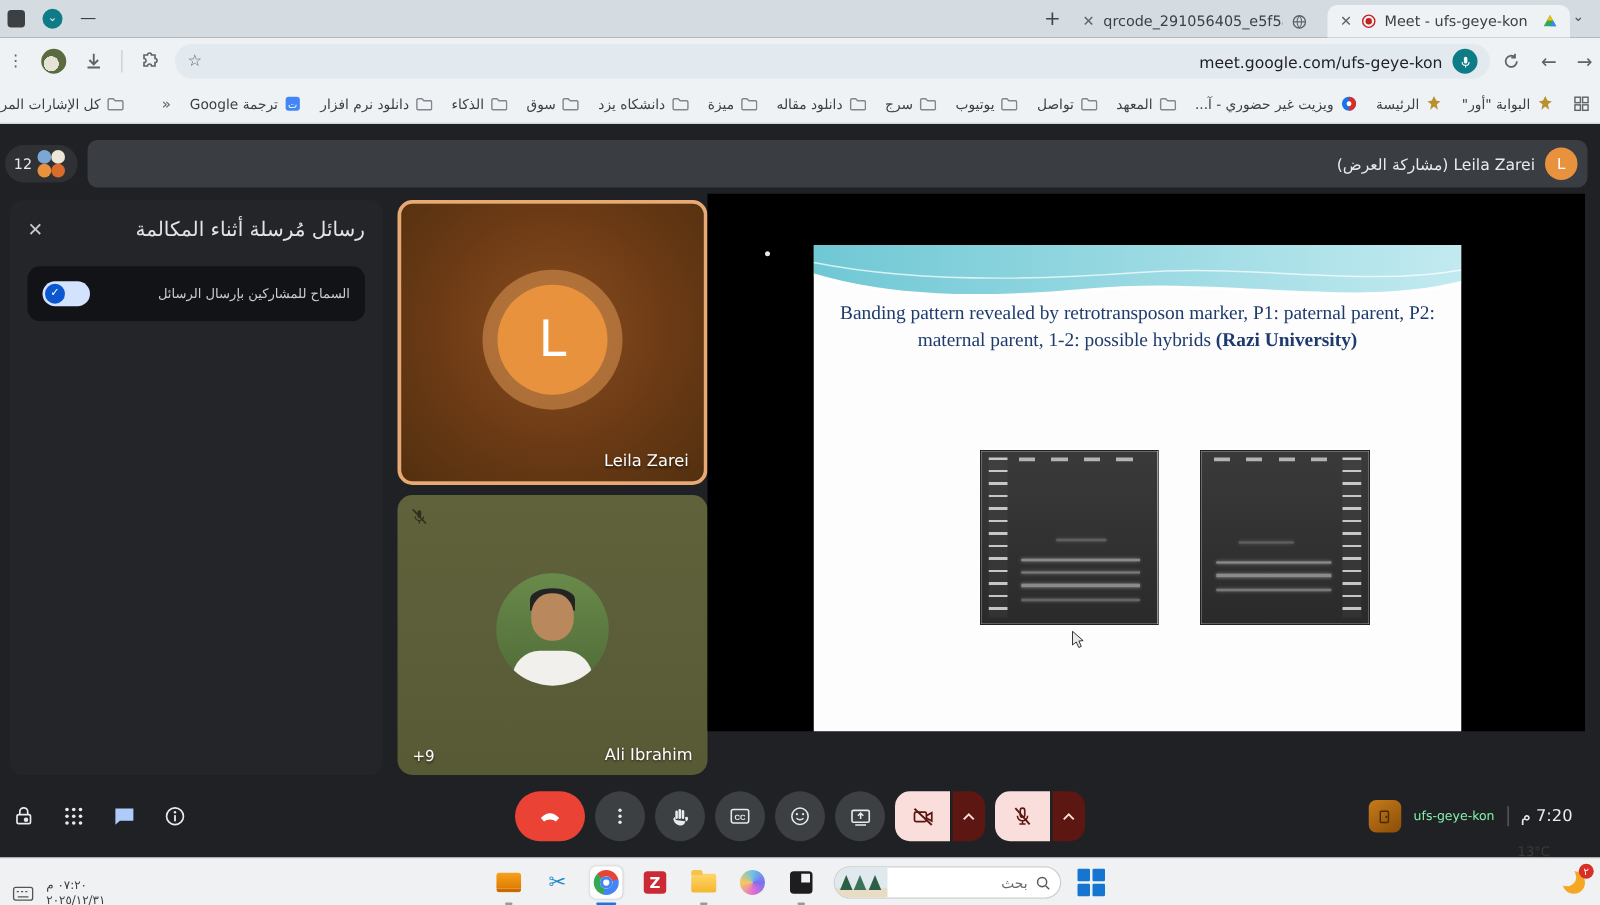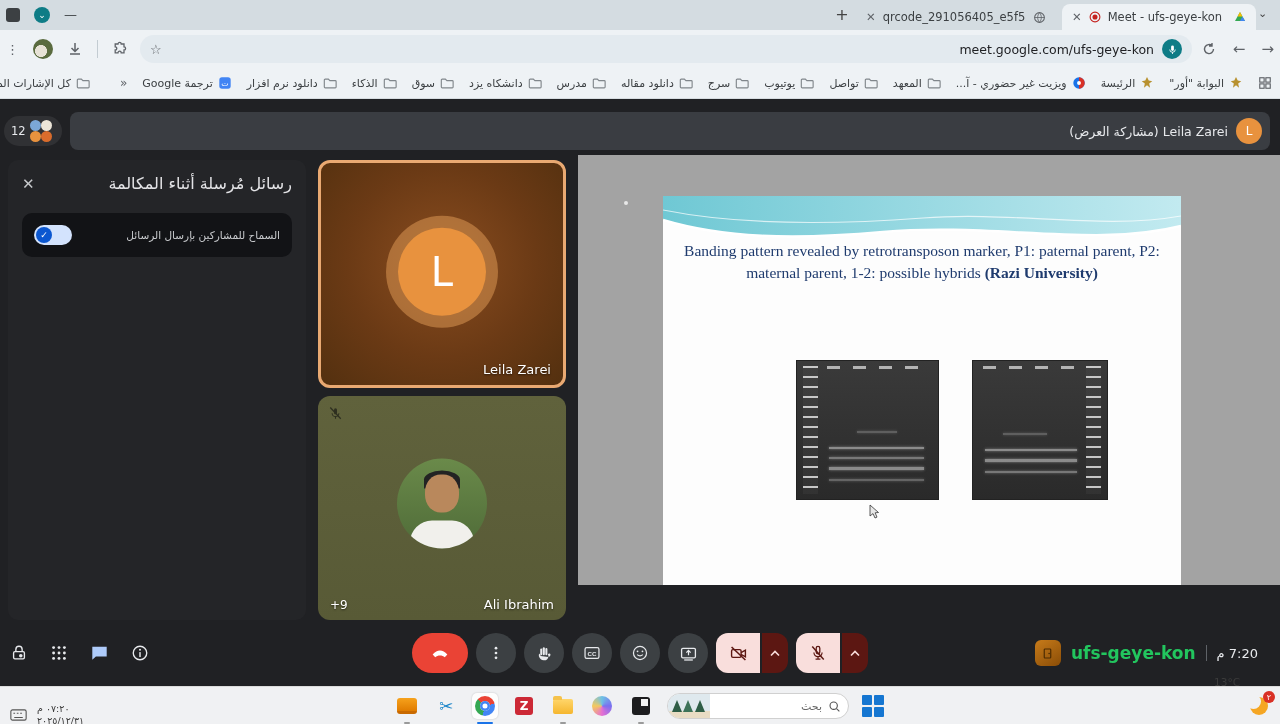--- a/index.html
+++ b/index.html
@@ -73,21 +73,21 @@
   .tile-name { position:absolute; right:12px; bottom:8px; color:#fff; font-size:13px; text-shadow:0 1px 2px rgba(0,0,0,.6); }
   .tile2 { left:318px; top:396px; width:248px; height:224px; background:linear-gradient(180deg,#60623c 0%, #585a36 100%); }
   .tile2 .muted { position:absolute; left:10px; top:10px; opacity:.85; }
   .tile2 .photo { position:absolute; left:50%; top:50%; transform:translate(-50%,-55%); width:90px; height:90px; border-radius:50%; background:linear-gradient(180deg,#6a8a4a 0%, #4f6b38 100%); overflow:hidden; }
   .photo .head { position:absolute; left:50%; top:16px; transform:translateX(-50%); width:34px; height:38px; border-radius:46%; background:#b9885c; }
   .photo .hair { position:absolute; left:50%; top:12px; transform:translateX(-50%); width:36px; height:18px; border-radius:50% 50% 0 0; background:#232323; }
   .photo .shirt { position:absolute; left:50%; bottom:-6px; transform:translateX(-50%); width:64px; height:34px; border-radius:22px 22px 0 0; background:#f1f0ec; }
   .plusmore { position:absolute; left:12px; bottom:8px; color:#fff; font-size:12px; text-shadow:0 1px 2px rgba(0,0,0,.6); }
 
   
-  .share { position:absolute; left:578px; top:155px; width:702px; height:430px; background:#a3a3a3; }
+  .share { position:absolute; left:566px; top:155px; width:702px; height:430px; background:#000000; }
   .slide { position:absolute; left:85px; top:41px; width:518px; height:389px; background:#fdfdfd; }
   .wave { position:absolute; left:0; top:0; width:518px; height:60px; }
   .slide-title { position:absolute; left:14px; right:14px; top:44px; text-align:center; font-family:"Liberation Serif","DejaVu Serif",serif; color:#1f3b6e; font-size:15.5px; line-height:1.42; }
   .gel { position:absolute; top:165px; height:138px; background:linear-gradient(180deg,#3a3a3a,#2a2a2a); box-shadow:0 0 0 1px #222; }
   .gel1 { left:134px; width:141px; }
   .gel2 { left:310px; width:134px; }
   .ladder { position:absolute; top:5px; bottom:5px; width:15px; background:repeating-linear-gradient(180deg, rgba(225,225,225,.85) 0 2px, rgba(120,120,120,.1) 2px 10px); }
   .gel1 .ladder { left:6px; }
   .gel2 .ladder { right:6px; }
   .wells { position:absolute; top:5px; height:3px; background:repeating-linear-gradient(90deg, rgba(210,210,210,.8) 0 13px, transparent 13px 26px); }
@@ -106,21 +106,21 @@
   .ctrlbar { position:absolute; left:0; top:630px; width:1280px; height:46px; }
   .ctrl-left { position:absolute; left:10px; top:0; height:46px; display:flex; align-items:center; gap:22px; }
   .ctrl-center { position:absolute; left:50%; top:3px; transform:translateX(-50%); display:flex; align-items:center; gap:8px; }
   .cbtn { width:40px; height:40px; border-radius:50%; background:#3c4043; display:flex; align-items:center; justify-content:center; border:none; }
   .endcall { width:56px; height:40px; border-radius:20px; background:#ea4335; display:flex; align-items:center; justify-content:center; border:none; }
   .offgrp { display:flex; align-items:center; }
   .offbtn { width:44px; height:40px; border-radius:12px 0 0 12px; background:#f9dedc; display:flex; align-items:center; justify-content:center; border:none; }
   .offchev { width:26px; height:40px; border-radius:0 12px 12px 0; background:#5c1712; display:flex; align-items:center; justify-content:center; border:none; margin-left:2px; }
   .ctrl-right { position:absolute; right:22px; top:0; height:46px; display:flex; align-items:center; gap:10px; }
   .doorico { width:26px; height:26px; border-radius:6px; background:linear-gradient(145deg,#c77b1a,#8a4d07); display:flex; align-items:center; justify-content:center; }
-  .meetcode { color:#22c55e; font-size:17px; font-weight:bold; }
+  .meetcode { color:#86efac; font-size:10px; font-weight:normal; }
   .vr { width:1px; height:16px; background:#5f6368; }
   .meettime { color:#e8eaed; font-size:13px; direction:rtl; }
 
   
   .taskbar { position:absolute; left:0; top:686px; width:1280px; height:38px; background:#f0f1f3; border-top:1px solid #dcdcdc; }
   .tray { position:absolute; left:10px; top:0; height:56px; display:flex; align-items:center; gap:10px; color:#3b3b3b; }
   .clockcol { display:flex; flex-direction:column; align-items:flex-start; line-height:1.25; font-size:9.5px; }
   .tb-center { position:absolute; left:394px; top:0; height:38px; display:flex; align-items:center; gap:13px; }
   .tkic { position:relative; width:26px; height:26px; display:flex; align-items:center; justify-content:center; border-radius:5px; }
   .tkic.active { background:#fdfdfd; box-shadow:0 0 2px rgba(0,0,0,.2); }
@@ -295,21 +295,21 @@
         <span class="bm">
           <svg class="bm-ic" viewBox="0 0 16 16">
             <use href="#ic-folder"></use>
           </svg>
           <span>دانلود مقاله</span>
         </span>
         <span class="bm">
           <svg class="bm-ic" viewBox="0 0 16 16">
             <use href="#ic-folder"></use>
           </svg>
-          <span>مدرس</span>
+          <span>ميزة</span>
         </span>
         <span class="bm">
           <svg class="bm-ic" viewBox="0 0 16 16">
             <use href="#ic-folder"></use>
           </svg>
           <span>دانشكاه يزد</span>
         </span>
         <span class="bm">
           <svg class="bm-ic" viewBox="0 0 16 16">
             <use href="#ic-folder"></use>

